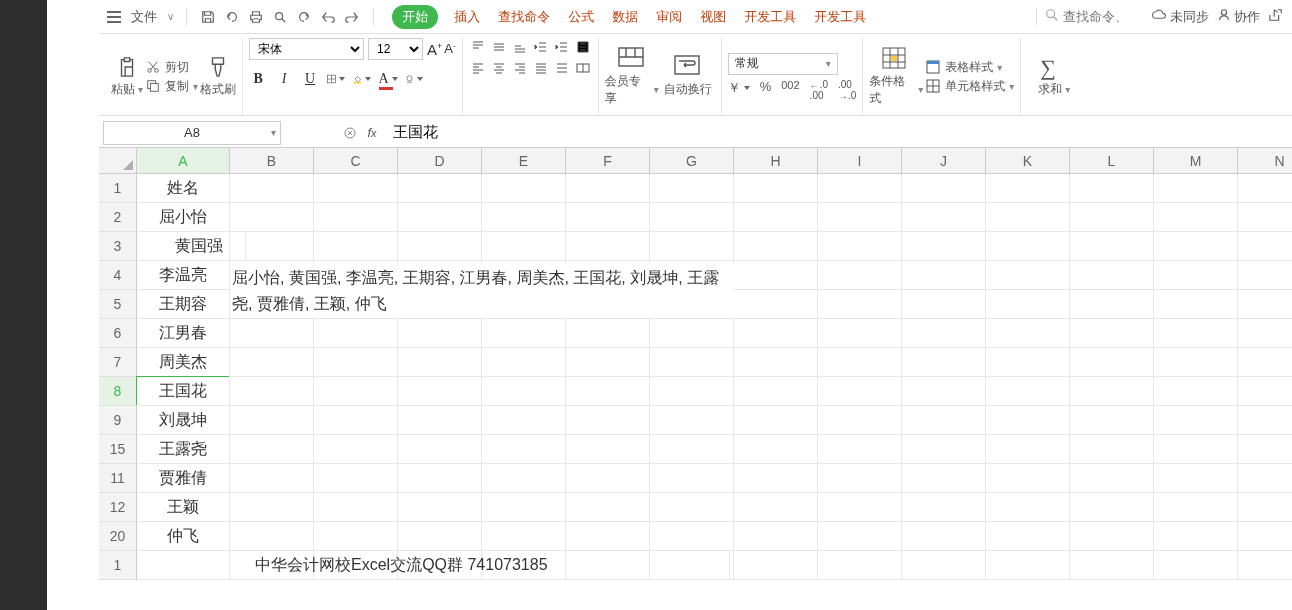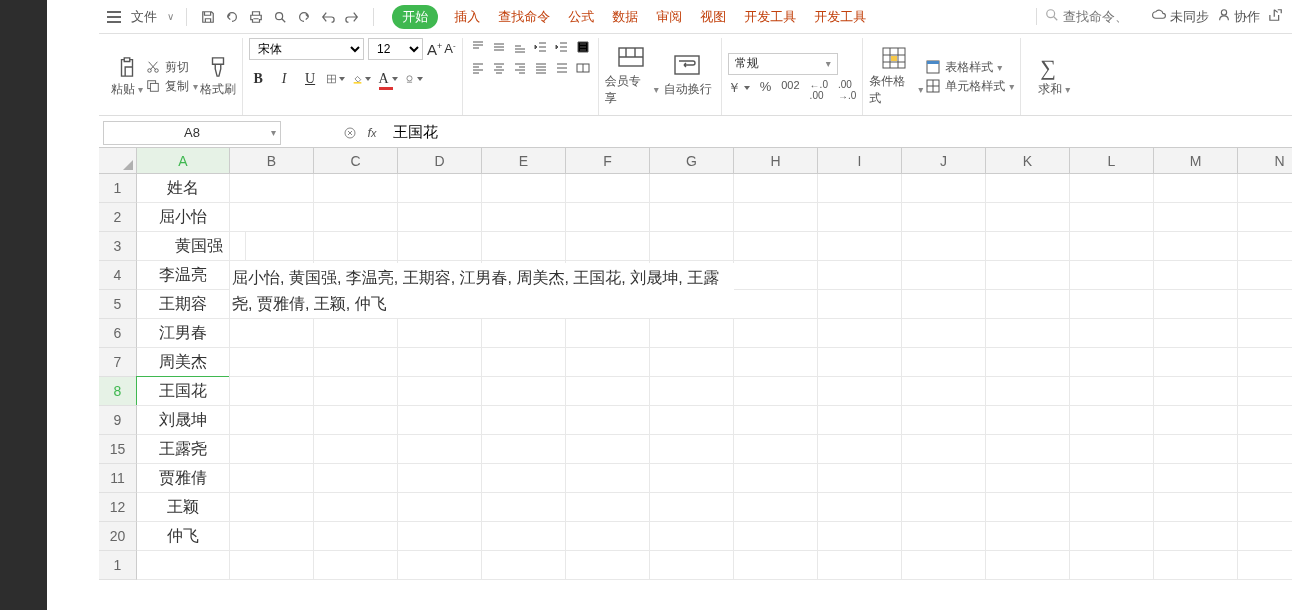--- a/index.html
+++ b/index.html
@@ -682,20 +682,21 @@
             <div class="cell centered" style="left: 0px; top: 87px; width: 93px; height: 29px;">李温亮</div>
             <div class="cell centered" style="left: 0px; top: 116px; width: 93px; height: 29px;">王期容</div>
             <div class="cell centered" style="left: 0px; top: 145px; width: 93px; height: 29px;">江男春</div>
             <div class="cell centered" style="left: 0px; top: 174px; width: 93px; height: 29px;">周美杰</div>
             <div class="cell centered" style="left: 0px; top: 203px; width: 93px; height: 29px;">王国花</div>
             <div class="cell centered" style="left: 0px; top: 232px; width: 93px; height: 29px;">刘晟坤</div>
             <div class="cell centered" style="left: 0px; top: 261px; width: 93px; height: 29px;">王露尧</div>
             <div class="cell centered" style="left: 0px; top: 290px; width: 93px; height: 29px;">贾雅倩</div>
             <div class="cell centered" style="left: 0px; top: 319px; width: 93px; height: 29px;">王颖</div>
             <div class="cell centered" style="left: 0px; top: 348px; width: 93px; height: 29px;">仲飞</div>
+            <div class="cell" style="left: 93px; top: 377px; width: 500px; height: 29px; justify-content: flex-start; padding-left: 25px;">中华会计网校Excel交流QQ群  741073185</div>
             <div class="textbox" style="left: 93px; top: 89px; width: 504px;">屈小怡, 黄国强, 李温亮, 王期容, 江男春, 周美杰, 王国花, 刘晟坤, 王露尧, 贾雅倩, 王颖, 仲飞</div>
             <div class="active-cell" style="left: -1px; top: 202px; width: 93px; height: 29px;"></div>
             <div class="cell centered" style="left: 0px; top: 203px; width: 93px; height: 29px; background: rgb(255, 255, 255);">王国花</div>
           </div>
     </div>
   </div>
 </div>
 
 </div>
 

